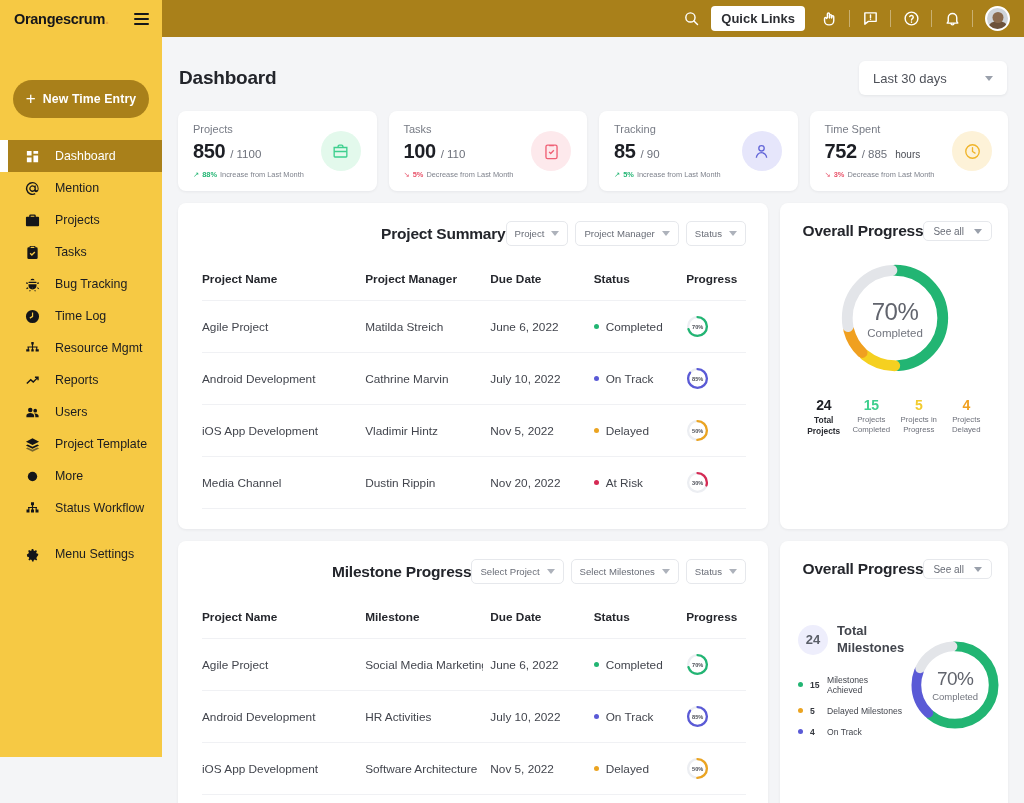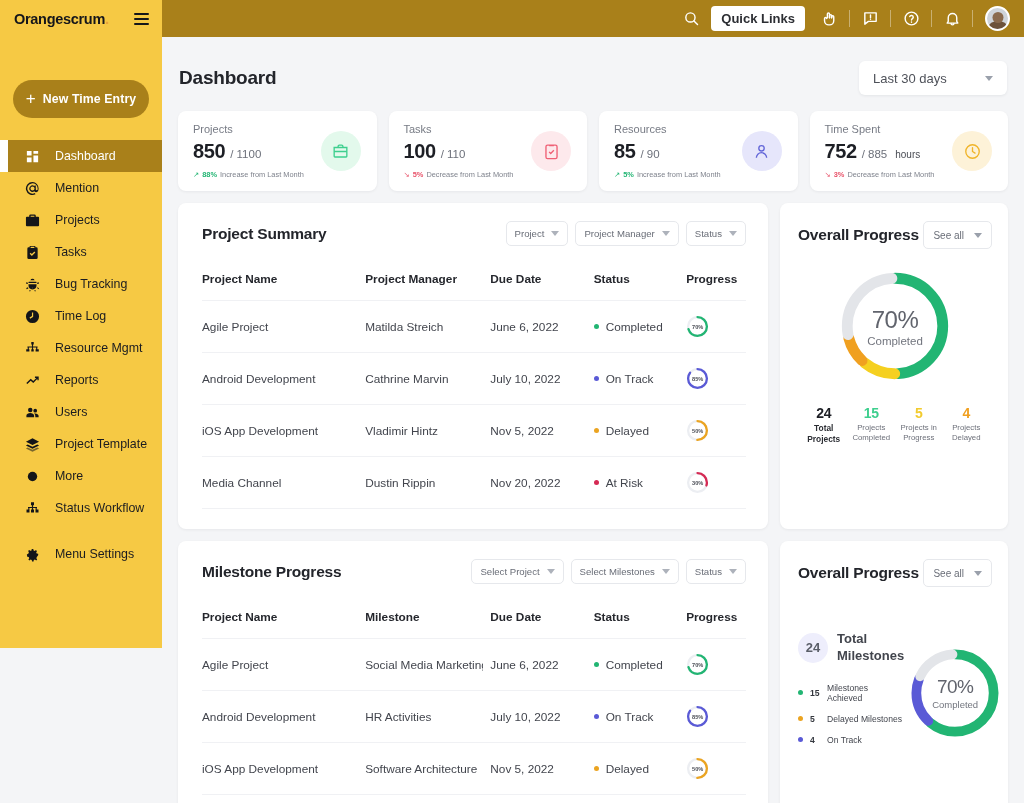--- a/index.html
+++ b/index.html
@@ -6,21 +6,21 @@
   * { box-sizing: border-box; margin: 0; padding: 0; }
   html, body {
     width: 1024px; height: 803px;
     font-family: "Liberation Sans", "DejaVu Sans", sans-serif;
     background: #f4f5f7; overflow: hidden;
   }
   .app { display: flex; width: 1024px; height: 803px; position: relative; }
 
   
   .sidebar {
-    width: 162px; min-width: 162px; height: 648px;
+    width: 162px; min-width: 162px; height: 757px;
     background: #f6c944; display: flex; flex-direction: column;
     position: relative; z-index: 5;
   }
   .logo-bar {
     height: 37px; display: flex; align-items: center;
     justify-content: space-between; padding: 0 13px 0 14px;
     background: #f6c944;
   }
   .logo-text {
     font-size: 14.5px; font-weight: 700; color: #15161a;
@@ -121,31 +121,31 @@
     width: 40px; height: 40px; border-radius: 50%;
     display: flex; align-items: center; justify-content: center;
   }
   .kpi-icon svg { width: 19px; height: 19px; fill: none; stroke-width: 1.7; }
 
   
   .panel-row { display: flex; gap: 12px; margin-top: 12px; }
   .panel { background: #ffffff; border-radius: 8px; box-shadow: 0 1px 3px rgba(20,25,40,.06); }
   .panel-left { flex: 1; padding: 18px 22px 20px 24px; }
   .panel-right { width: 228px; min-width: 228px; padding: 18px 16px 16px 18px; }
-  .panel-head { display: flex; align-items: center; justify-content: space-between; margin-bottom: 10px; }
+  .panel-head { display: flex; align-items: center; justify-content: flex-end; margin-bottom: 10px; }
   .panel-title { font-size: 15.5px; font-weight: 700; color: #23252b; letter-spacing: -0.2px; }
   .filters { display: flex; gap: 7px; }
   .filter-pill {
     border: 1px solid #e6e8ec; border-radius: 5px; height: 25px;
     display: flex; align-items: center; padding: 0 8px;
     font-size: 9.6px; color: #696d77; cursor: pointer; white-space: nowrap;
   }
   .filter-pill .caret { border-top-color: #adb2bb; margin-left: 7px; }
   .see-all {
-    border: 1px solid #e6e8ec; border-radius: 5px; height: 28px;
+    border: 1px solid #e6e8ec; border-radius: 5px; height: 20px;
     display: flex; align-items: center; padding: 0 9px;
     font-size: 10px; color: #696d77; cursor: pointer;
   }
 
   table.grid { width: 100%; border-collapse: collapse; }
   table.grid th {
     text-align: left; font-size: 11.8px; font-weight: 700; color: #25272d;
     padding: 16px 0 14px 0;
   }
   table.grid td {
@@ -421,21 +421,21 @@
             </div>
             <div class="kpi-icon" style="background:#fde9ec">
               <svg viewBox="0 0 24 24" style="stroke:#ef5f74">
                 <rect x="5" y="4" width="14" height="17" rx="2"></rect>
                 <path d="M9 4.5h6"></path>
                 <path d="M9 12.5l2 2 4-4"></path>
               </svg>
             </div>
           </div>
           <div class="kpi">
-            <div class="kpi-label">Resources</div>
+            <div class="kpi-label">Tracking</div>
             <div class="kpi-main">
               <span class="kpi-big">85</span>
               <span class="kpi-sub">/ 90</span>
             </div>
             <div class="kpi-delta up">
               <span class="arr">↗</span>
               <span class="pct">5%</span>
               <span>Increase from Last Month</span>
             </div>
             <div class="kpi-icon" style="background:#e6e6fb">

